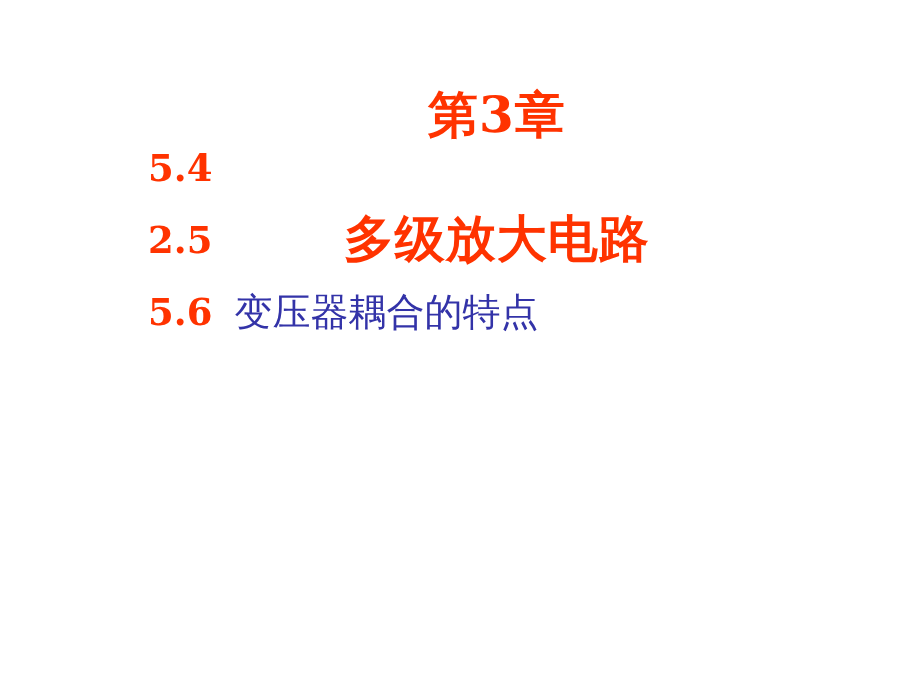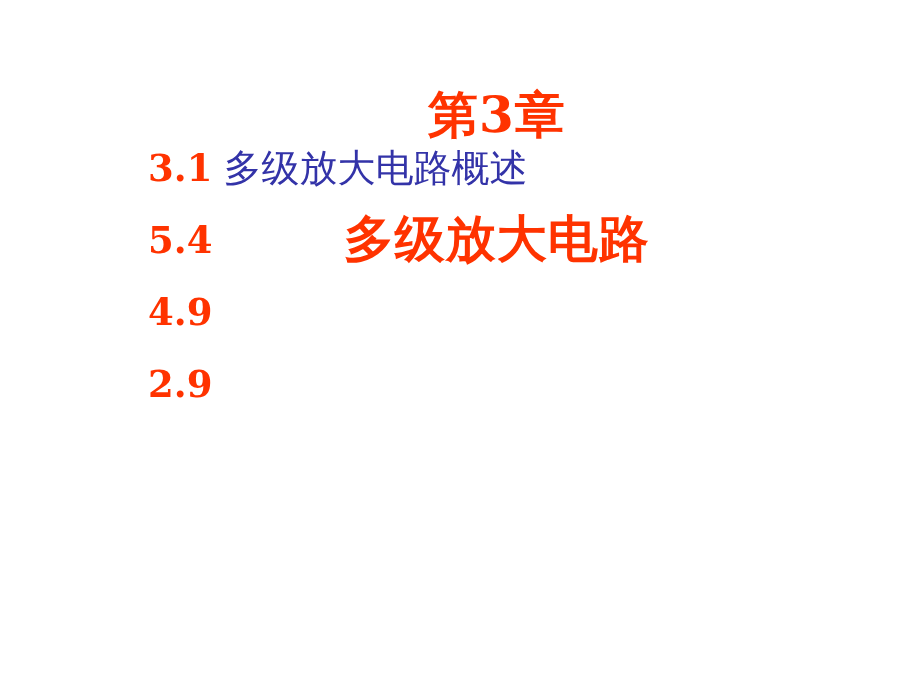--- a/index.html
+++ b/index.html
@@ -92,38 +92,34 @@
 <div class="slide">
 
   <div class="slide-title">
     <span class="title-prefix">第3章</span>
     <span class="title-gap"></span>
     <span class="title-main">多级放大电路</span>
   </div>
 
   <div class="outline">
 
-    <div class="outline-item">
-      <span class="item-number">3.1</span>
-      <span class="gap-normal"></span>
-      <span class="item-text">多级放大电路概述</span>
-    </div>
 
     <div class="outline-item">
       <span class="item-number">5.4</span>
       <span class="gap-tight"></span>
     </div>
 
     <div class="outline-item">
-      <span class="item-number">4.9</span>
+      <span class="item-number">2.5</span>
       <span class="gap-tight"></span>
     </div>
 
     <div class="outline-item">
-      <span class="item-number">2.9</span>
+      <span class="item-number">5.6</span>
       <span class="gap-wide"></span>
+      <span class="item-text">变压器耦合的特点</span>
     </div>
 
   </div>
 
   <div class="body-blank"></div>
 
 </div>
 
 </body></html>

